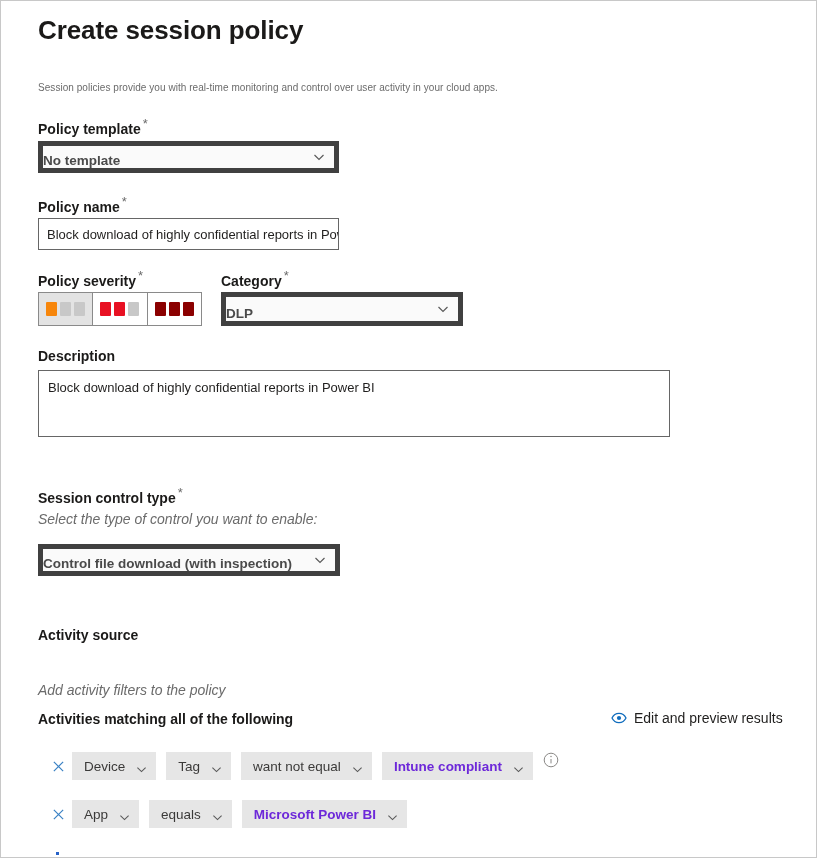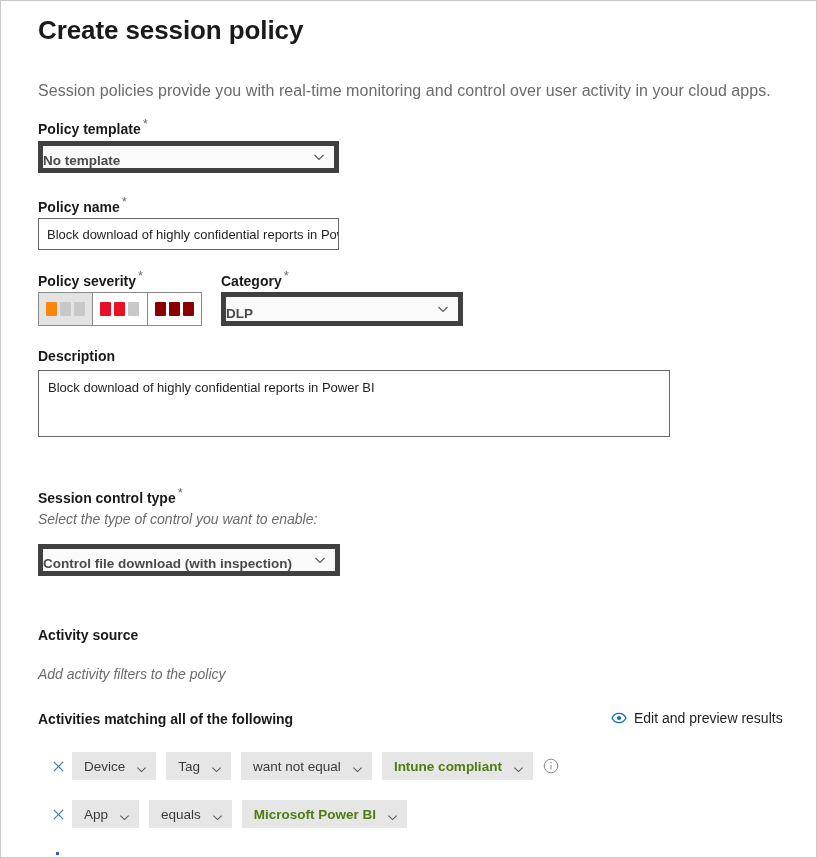--- a/index.html
+++ b/index.html
@@ -39,21 +39,21 @@
     font-size: 26px;
     font-weight: bold;
     color: #1b1a19;
     letter-spacing: -0.1px;
   }
 
   .intro {
     position: absolute;
     left: 0;
     top: 81px;
-    font-size: 16px;
+    font-size: 10px;
     color: #6b6b6b;
     letter-spacing: 0.05px;
   }
 
   
   .field-label {
     font-size: 14px;
     font-weight: bold;
     color: #1b1a19;
     white-space: nowrap;
@@ -176,21 +176,21 @@
   }
   .preview-link .pl-text {
     font-size: 14px;
     color: #201f1e;
   }
   .eye-icon { width: 16px; height: 16px; display: block; }
 
   
   .filter-row {
     display: flex;
-    align-items: center;
+    align-items: flex-start;
     gap: 0;
   }
   .remove-x {
     width: 28px;
     height: 28px;
     display: flex;
     align-items: center;
     justify-content: center;
     cursor: pointer;
     flex: none;
@@ -204,21 +204,21 @@
     margin-right: 10px;
     cursor: pointer;
     user-select: none;
     flex: none;
   }
   .chip .chip-text {
     font-size: 13.5px;
     color: #3b3a39;
     white-space: nowrap;
   }
-  .chip.strong .chip-text { font-weight: bold; color: #4d7c0f; }
+  .chip.strong .chip-text { font-weight: bold; color: #6d28d9; }
   .chip .chip-chev {
     width: 11px;
     height: 11px;
     margin-left: 11px;
     display: block;
     flex: none;
   }
   .info-icon {
     width: 16px;
     height: 16px;
@@ -309,21 +309,21 @@
     <div class="dropdown" style="position:absolute;left:0;top:543px;width:302px;">
       <span class="dd-value">Control file download (with inspection)</span>
       <span class="chev">
         <svg viewBox="0 0 12 12" width="12" height="12">
             <path d="M1.5 4 L6 8.4 L10.5 4" fill="none" stroke="#5a5a5a" stroke-width="1.2"></path>
           </svg>
       </span>
     </div>
 
     <div class="section-head" style="position:absolute;left:0;top:626px;">Activity source</div>
-    <div class="sub-label" style="position:absolute;left:0;top:665px;">Add activity filters to the policy</div>
+    <div class="sub-label" style="position:absolute;left:0;top:681px;">Add activity filters to the policy</div>
 
     <div class="section-head" style="position:absolute;left:0;top:710px;">Activities matching all of the following</div>
 
     <div class="preview-link" style="position:absolute;left:573px;top:709px;">
       <span class="eye-icon">
         <svg viewBox="0 0 16 16" width="16" height="16">
           <path d="M8 3.4C4.6 3.4 1.9 6.1 1 8c.9 1.9 3.6 4.6 7 4.6S14.1 9.9 15 8c-.9-1.9-3.6-4.6-7-4.6z" fill="none" stroke="#0f6cbd" stroke-width="1.25"></path>
           <circle cx="8" cy="8" r="2.1" fill="#0f6cbd"></circle>
         </svg>
       </span>

